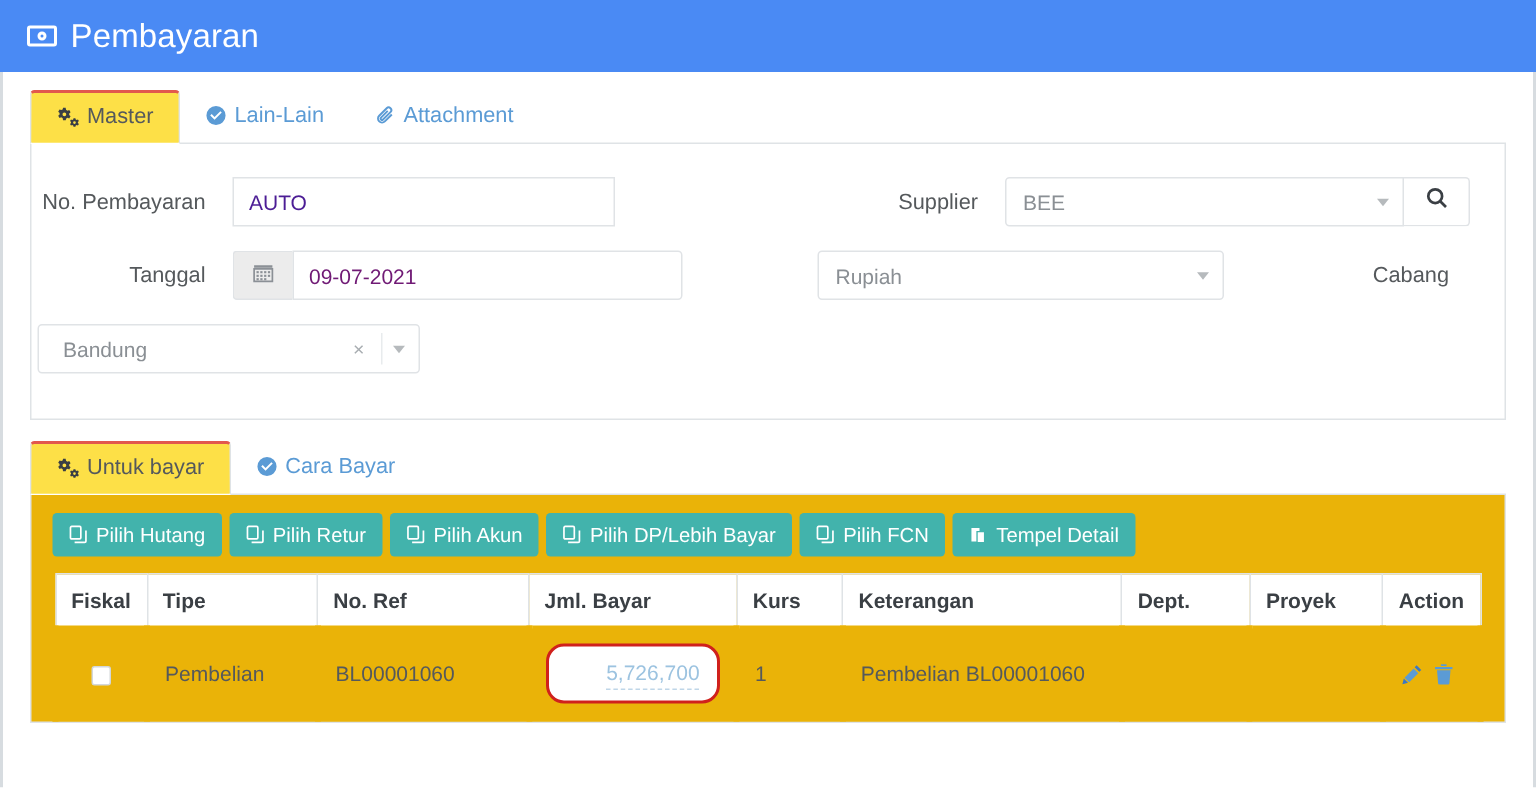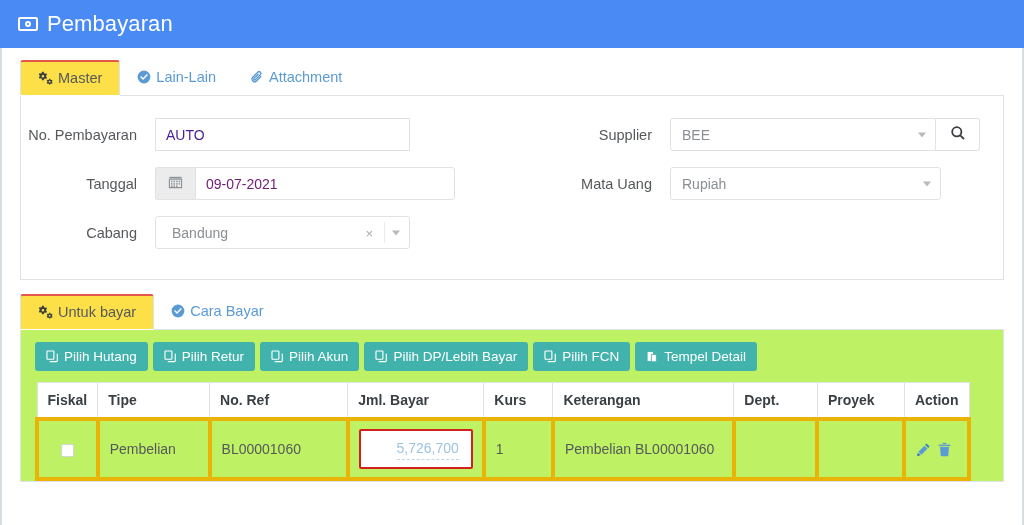--- a/index.html
+++ b/index.html
@@ -185,22 +185,22 @@
     display: flex; align-items: center; justify-content: center;
     cursor: pointer;
     color: #3a3f44;
   }
 
   
   .panel2 { margin: 14px 20px 0 20px; }
   .panel2-body {
     border: 1px solid #dfe3e6;
     border-top: none;
-    padding: 12px 32px 0 14px;
-    background: #bef264;
+    padding: 12px 14px 0 14px;
+    background: #eab308;
   }
 
   .btnbar { display: flex; gap: 5px; margin-bottom: 11px; }
   .tbtn {
     background: #42b3ac;
     color: #ffffff;
     border: none;
     border-radius: 3px;
     height: 29px;
     padding: 0 11px;
@@ -257,21 +257,21 @@
     cursor: pointer;
   }
 
   td.cell-jml {
     position: relative;
     text-align: right;
     padding: 0;
   }
   .jml-box {
     border: 2px solid #d0211c;
-    border-radius: 2px;
+    border-radius: 12px;
     height: 40px;
     margin: -1px;
     display: flex;
     align-items: center;
     justify-content: flex-end;
     padding-right: 12px;
     background: #ffffff;
   }
   .jml-link {
     color: #9cc3e0;
@@ -388,21 +388,20 @@
                   <rect x="3.2" y="12.2" width="1.6" height="1.5"></rect>
                   <rect x="5.9" y="12.2" width="1.6" height="1.5"></rect>
                   <rect x="8.6" y="12.2" width="1.6" height="1.5"></rect>
                 </svg>
               </span>
             </div>
             <div class="inp attached-right">09-07-2021</div>
           </div>
         </div>
 
-        <div class="fld-label">Mata Uang</div>
         <div class="fld-wrap">
           <div class="select mata">
             <span>Rupiah</span>
             <span class="caret"></span>
           </div>
         </div>
 
         <div class="fld-label">Cabang</div>
         <div class="fld-wrap">
           <div class="select cabang">

